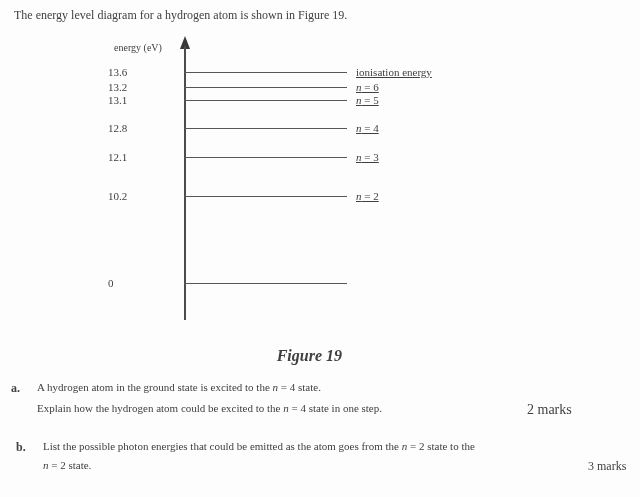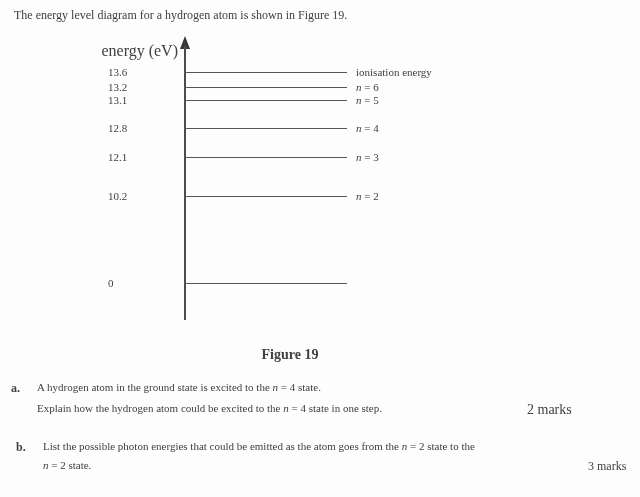--- a/index.html
+++ b/index.html
@@ -15,21 +15,21 @@
     overflow:hidden;
   }
   .abs{position:absolute;}
   .intro{
     left:14px;top:8px;
     font-size:12px;
   }
   
   .axis-label{
     left:98px;top:42px;width:80px;
-    text-align:right;font-size:16px;
+    text-align:center;font-size:10px;
   }
   .axis-line{
     left:184px;top:46px;width:1.5px;height:274px;
     background:#4c4c4c;
   }
   .axis-arrow{
     left:180px;top:36px;width:0;height:0;
     border-left:5px solid transparent;
     border-right:5px solid transparent;
     border-bottom:13px solid #383838;
@@ -39,30 +39,30 @@
     font-size:11px;line-height:16px;
   }
   .level .lvalue{
     position:absolute;left:108px;width:70px;top:0;
   }
   .level .lline{
     position:absolute;left:184px;width:163px;top:7.5px;height:1.2px;
     background:#575757;
   }
   .level .llabel{
-    position:absolute;left:356px;top:0;white-space:nowrap;
+    position:absolute;left:356px;top:0;white-space:nowrap;text-decoration:underline;
   }
   .level .llabel i{font-style:italic;}
   .level .lsuffix{margin-left:8px;}
   .level .lsuffix:empty{display:none;margin:0;}
   .lv0{top:64px;} .lv1{top:79px;} .lv2{top:92px;padding-left:41px;}
   .lv3{top:120px;} .lv4{top:149px;padding-left:36px;} .lv5{top:188px;} .lv6{top:275px;}
   .caption{
     left:238px;top:347px;width:104px;
-    text-align:center;font-weight:bold;font-size:14px;
+    text-align:right;font-weight:bold;font-size:16px;font-style:italic;
   }
   
   .qlabel{font-weight:bold;font-size:12px;}
   .qline{font-size:11px;white-space:nowrap;}
   .qline i{font-style:italic;}
   .qa-label{left:11px;top:381px;}
   .qa-line1{left:37px;top:381px;}
   .qa-line2{left:37px;top:402px;}
   .qa-marks{left:527px;top:402px;font-size:14px;}
   .qb-label{left:16px;top:440px;}

